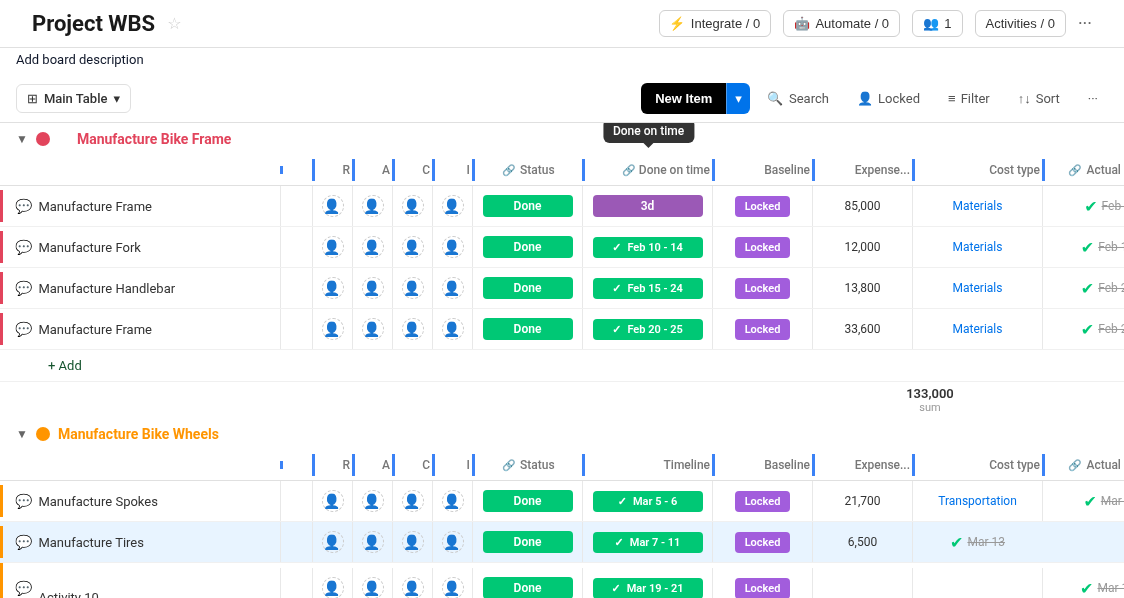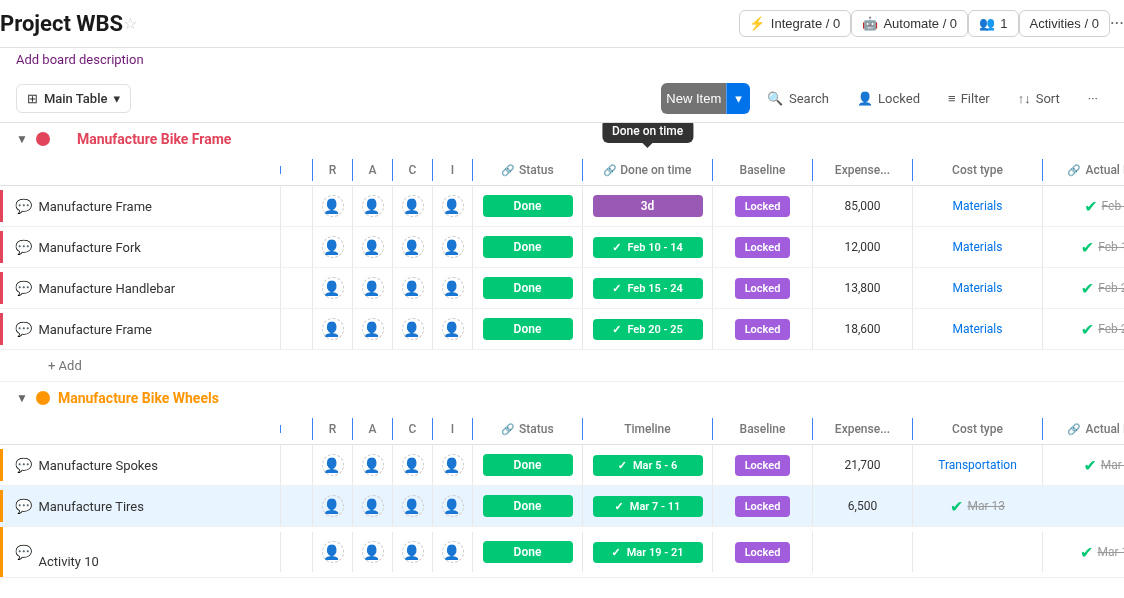--- a/index.html
+++ b/index.html
@@ -1,57 +1,57 @@
 <!DOCTYPE html>
 <html><head>
   <meta charset="utf-8">
   <style>
     * { box-sizing: border-box; margin: 0; padding: 0; }
     body { font-family: -apple-system, BlinkMacSystemFont, 'Segoe UI', Roboto, sans-serif; font-size: 13px; background: #fff; color: #333; overflow-x: hidden; }
     
     
-    .header { display: flex; align-items: center; padding: 10px 0; border-bottom: 1px solid #e0e0e0; gap: 0; }
+    .header { display: flex; align-items: center; padding: 10px 32px; border-bottom: 1px solid #e0e0e0; gap: 12px; }
     .project-title { font-size: 22px; font-weight: 700; color: #1a1a1a; }
     .star-icon { color: #ccc; font-size: 16px; cursor: pointer; }
     .header-spacer { flex: 1; }
     .avatar-group { display: flex; align-items: center; gap: 4px; }
     .avatar { width: 28px; height: 28px; border-radius: 50%; display: inline-flex; align-items: center; justify-content: center; font-size: 11px; font-weight: 700; color: #fff; }
     .avatar-bs { background: #0073ea; }
     .avatar-2 { background: #00c875; width: 28px; height: 28px; border-radius: 50%; border: 2px solid #fff; margin-left: -8px; }
     .avatar-3 { background: #e44258; width: 28px; height: 28px; border-radius: 50%; border: 2px solid #fff; margin-left: -8px; }
     .avatar-4 { background: #a25ddc; width: 28px; height: 28px; border-radius: 50%; border: 2px solid #fff; margin-left: -8px; }
     .avatar-m { background: #333; width: 28px; height: 28px; border-radius: 50%; border: 2px solid #fff; margin-left: -8px; font-size: 11px; display: inline-flex; align-items: center; justify-content: center; color: #fff; font-weight: 700; }
     .header-btn { display: flex; align-items: center; gap: 5px; padding: 5px 10px; border: 1px solid #d0d0d0; border-radius: 6px; background: #fff; cursor: pointer; font-size: 13px; color: #333; }
     .header-btn-activities { border: 1px solid #d0d0d0; }
     .more-icon { font-size: 18px; color: #666; cursor: pointer; }
-    .board-desc { padding: 4px 16px 8px; font-size: 13px; color: #701a75; cursor: pointer; }
+    .board-desc { padding: 4px 16px 8px; font-size: 13px; color: #0f172a; cursor: pointer; }
 
     
     .toolbar { display: flex; align-items: center; padding: 8px 16px; border-bottom: 1px solid #e0e0e0; gap: 8px; }
     .table-selector { display: flex; align-items: center; gap: 6px; padding: 6px 10px; border: 1px solid #e0e0e0; border-radius: 6px; cursor: pointer; font-size: 13px; font-weight: 500; }
     .toolbar-spacer { flex: 1; }
-    .new-item-btn { background: #737373; color: #fff; border: none; border-radius: 6px 0 0 6px; padding: 8px 5px; font-size: 13px; font-weight: 400; cursor: pointer; }
+    .new-item-btn { background: #000000; color: #fff; border: none; border-radius: 6px 0 0 6px; padding: 8px 14px; font-size: 13px; font-weight: 700; cursor: pointer; }
     .new-item-chevron { background: #0073ea; color: #fff; border: none; border-left: 1px solid rgba(255,255,255,0.3); border-radius: 0 6px 6px 0; padding: 8px 8px; font-size: 13px; cursor: pointer; }
     .new-item-group { display: flex; }
     .toolbar-action { display: flex; align-items: center; gap: 5px; padding: 6px 10px; border-radius: 6px; cursor: pointer; color: #555; font-size: 13px; }
 
     
     .table-container { overflow-x: auto; }
     .section { margin-bottom: 0; }
     
     .section-header { display: flex; align-items: center; padding: 8px 16px; gap: 8px; }
     .section-dot { width: 14px; height: 14px; border-radius: 50%; flex-shrink: 0; }
     .section-dot-pink { background: #e2445c; }
     .section-dot-orange { background: #ff9500; }
     .section-title-pink { color: #e2445c; font-weight: 700; font-size: 14px; cursor: pointer; padding-left: 19px; }
     .section-title-orange { color: #ff9500; font-weight: 700; font-size: 14px; cursor: pointer; }
     .collapse-btn { background: none; border: none; cursor: pointer; color: #666; font-size: 12px; }
 
     .col-headers { display: grid; grid-template-columns: 280px 32px 40px 40px 40px 40px 110px 130px 100px 100px 130px 130px; align-items: center; padding: 4px 0; border-bottom: 1px solid #e0e0e0; background: #fff; min-width: 1100px; }
-    .col-header { font-size: 12px; color: #777; font-weight: 500; text-align: center; padding: 4px 2px; border-left: 1px solid #3b82f6; }
+    .col-header { font-size: 12px; color: #777; font-weight: 500; text-align: right; padding: 4px 2px; border-left: 3px solid #3b82f6; }
     .col-header:first-child { border-left: none; text-align: left; padding-left: 48px; }
 
     .table-row { display: grid; grid-template-columns: 280px 32px 40px 40px 40px 40px 110px 130px 100px 100px 130px 130px; align-items: center; border-bottom: 1px solid #f0f0f0; min-height: 40px; min-width: 1100px; }
     .table-row.highlighted { background: #e8f4ff; }
     
     .row-name { display: flex; align-items: center; gap: 6px; padding: 8px 8px 8px 12px; font-size: 13px; color: #333; border-left: 3px solid #e2445c; }
     .row-name-orange { border-left-color: #ff9500; }
     .row-icon { color: #bbb; font-size: 14px; cursor: pointer; }
 
     .cell { display: flex; align-items: center; justify-content: center; padding: 4px 2px; border-left: 1px solid #e8e8e8; min-height: 40px; }
@@ -64,21 +64,21 @@
     .timeline-3d { background: #9b59b6; font-size: 12px; }
 
     .locked-badge { padding: 4px 10px; border-radius: 4px; font-size: 11px; background: #a25ddc; color: #fff; font-weight: 600; }
     
     .cost-type { font-size: 12px; color: #0073ea; cursor: pointer; }
 
     .actual-date { font-size: 12px; color: #999; text-decoration: line-through; }
 
     .check-done { color: #00c875; font-size: 16px; }
 
-    .add-row { padding: 8px 16px 8px 48px; color: #737373; font-size: 13px; cursor: pointer; border-bottom: 1px solid #f0f0f0; }
+    .add-row { padding: 8px 16px 8px 48px; color: #14532d; font-size: 13px; cursor: pointer; border-bottom: 1px solid #f0f0f0; }
     .sum-value { font-size: 13px; font-weight: 600; color: #333; }
     .sum-label { font-size: 11px; color: #999; }
 
     
     .tooltip-container { position: relative; }
     .tooltip { position: absolute; top: -40px; left: 50%; transform: translateX(-50%); background: #333; color: #fff; padding: 5px 10px; border-radius: 6px; font-size: 12px; white-space: nowrap; z-index: 100; pointer-events: none; }
     .tooltip::after { content: ''; position: absolute; top: 100%; left: 50%; transform: translateX(-50%); border: 5px solid transparent; border-top-color: #333; }
 
     .num-cell { font-size: 12px; color: #333; }
   </style>
@@ -341,33 +341,40 @@
       </div>
       <div class="cell">
         <span class="timeline-badge timeline-green">
           <span style="margin-right:2px;">✓</span>
           Feb 20 - 25
         </span>
       </div>
       <div class="cell">
         <span class="locked-badge">Locked</span>
       </div>
-      <div class="cell num-cell">18,600</div>
+      <div class="cell num-cell">33,600</div>
       <div class="cell">
         <span class="cost-type">Materials</span>
       </div>
       <div class="cell">
         <span class="check-done">✔</span>
         <span class="actual-date" style="margin-left:4px;">Feb 24</span>
       </div>
     </div>
       </div>
 
     <div class="add-row">+ Add</div>
 
+    <div style="display:flex; min-width:1100px; padding: 4px 0;">
+      <div style="width:880px;"></div>
+      <div style="width:100px; text-align:center;">
+        <div class="sum-value">133,000</div>
+        <div class="sum-label">sum</div>
+      </div>
+    </div>
   </div>
 
   <div class="section">
     <div class="section-header">
       <button class="collapse-btn">▼</button>
       <div class="section-dot section-dot-orange"></div>
       <span class="section-title-orange">Manufacture Bike Wheels</span>
     </div>
 
     <div class="col-headers">

